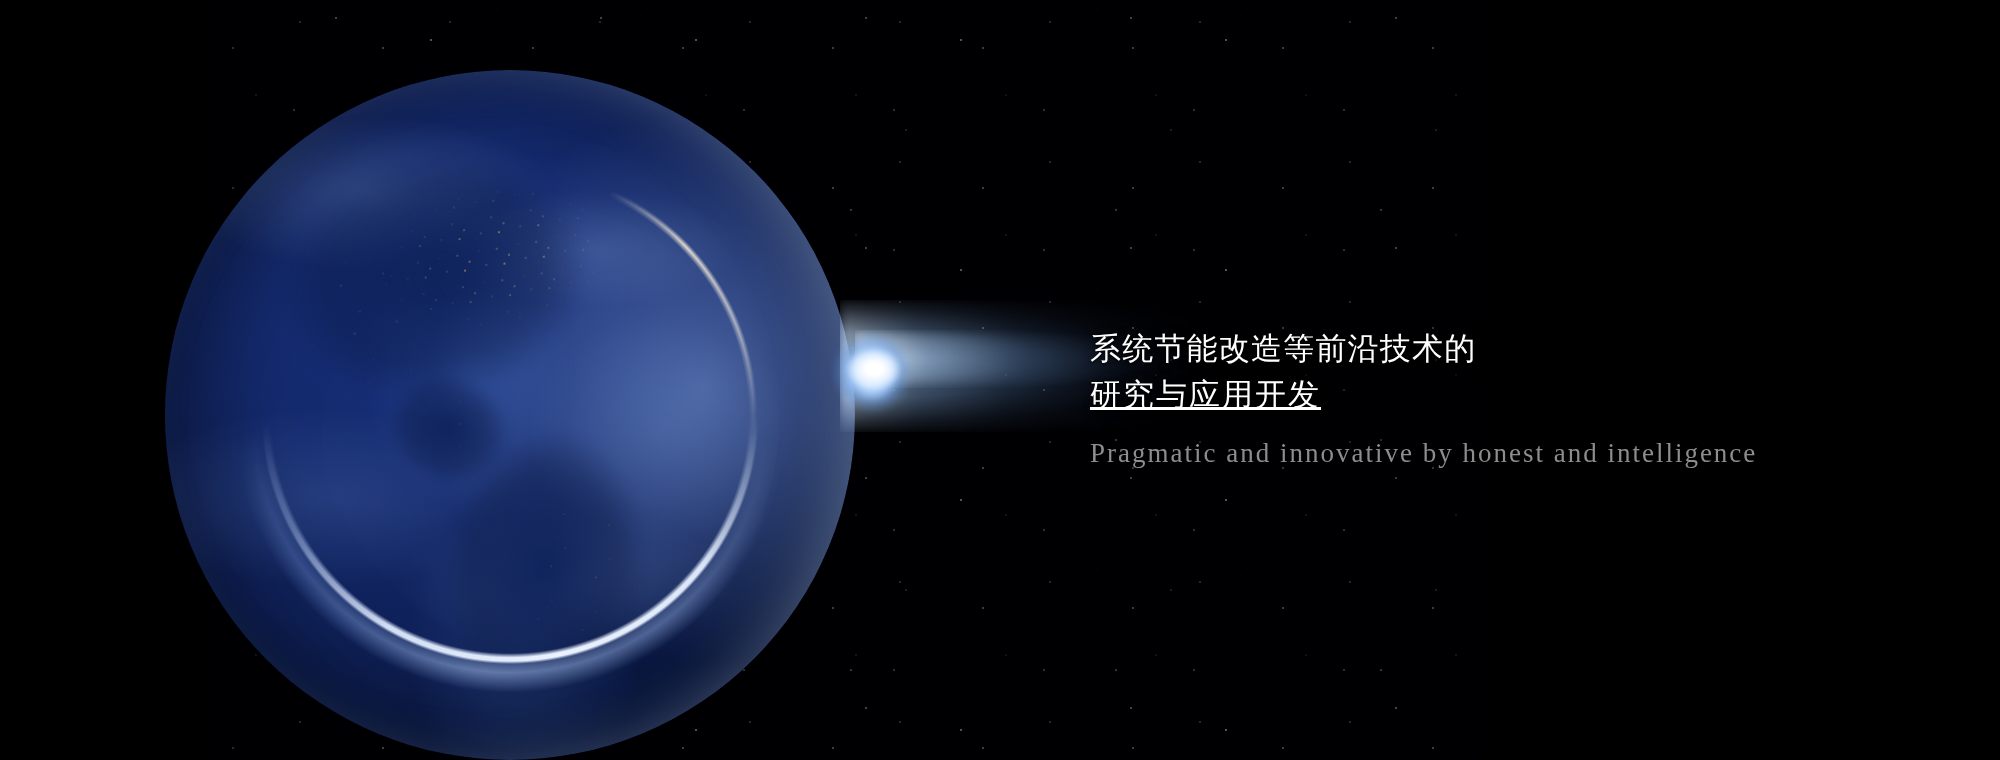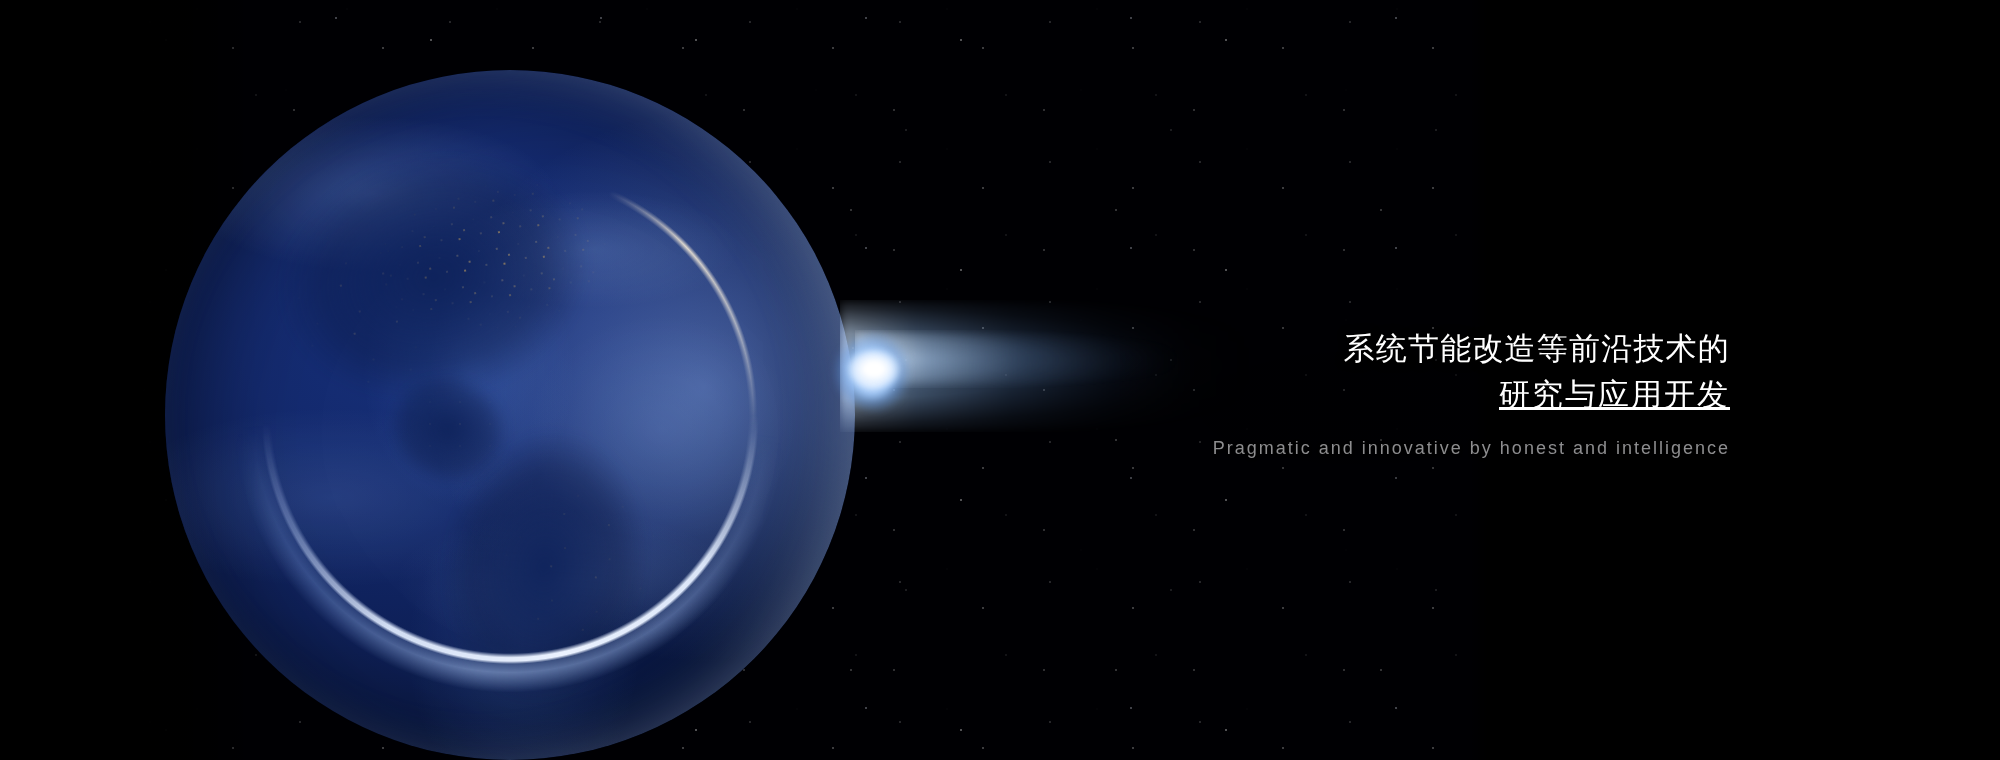--- a/index.html
+++ b/index.html
@@ -281,38 +281,38 @@
       radial-gradient(1px 1px at 95px 9px, rgba(240,248,255,.7), transparent 60%);
     background-size:160px 80px;
     opacity:.85;
   }
 
   
   .text-block{
     position:absolute;
     left:1090px; top:326px;
     width:640px;
-    text-align:right;
+    text-align:left;
     z-index:9;
   }
   .headline{
     color:#ffffff;
     font-size:31px;
     line-height:46px;
     font-weight:400;
     letter-spacing:1.2px;
     text-shadow:0 0 10px rgba(0,0,0,.85), 0 1px 2px rgba(0,0,0,.9);
     white-space:nowrap;
   }
   .headline.l2{ letter-spacing:2px;text-decoration:underline; }
   .subline{
     margin-top:20px;
     color:#8d8d8f;
-    font-family:Liberation Sans, sans-serif;
-    font-size:18px;
+    font-family:Liberation Serif, serif;
+    font-size:27px;
     letter-spacing:2.0px;
     font-weight:400;
     text-shadow:0 1px 3px rgba(0,0,0,.9);
     white-space:nowrap;
   }
 
   
   .text-plate{
     position:absolute;
     left:1120px; top:318px;

